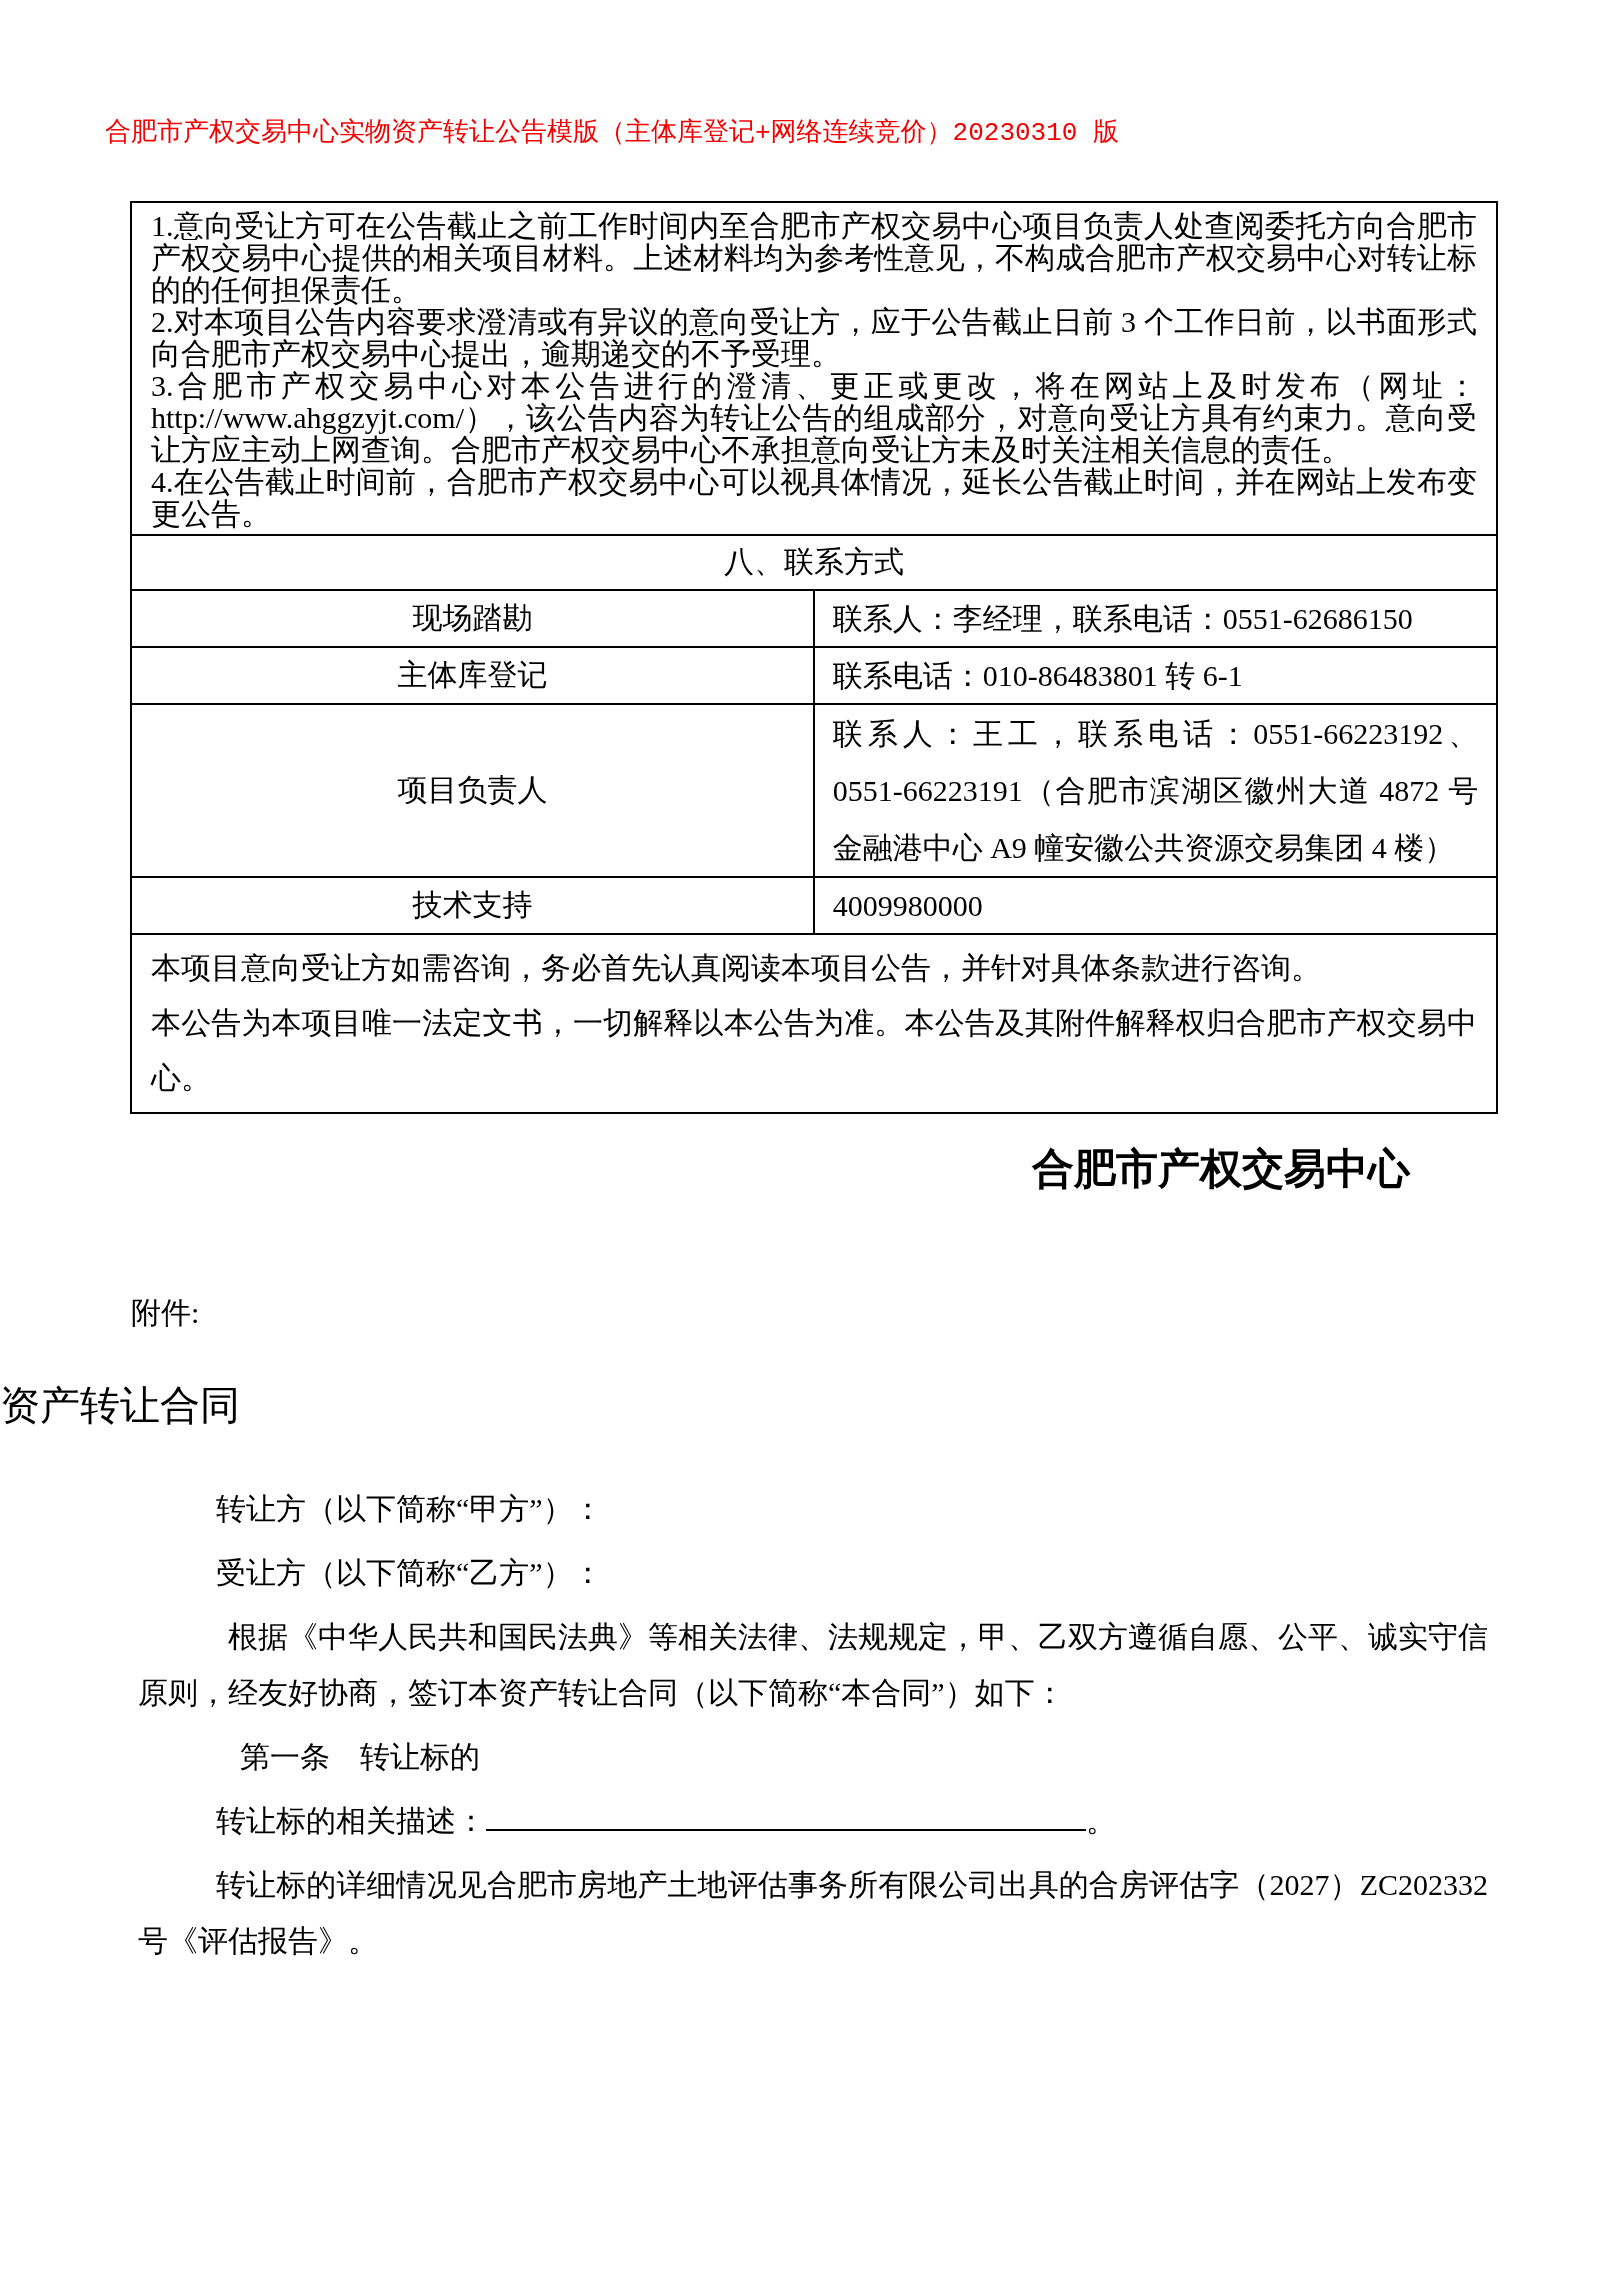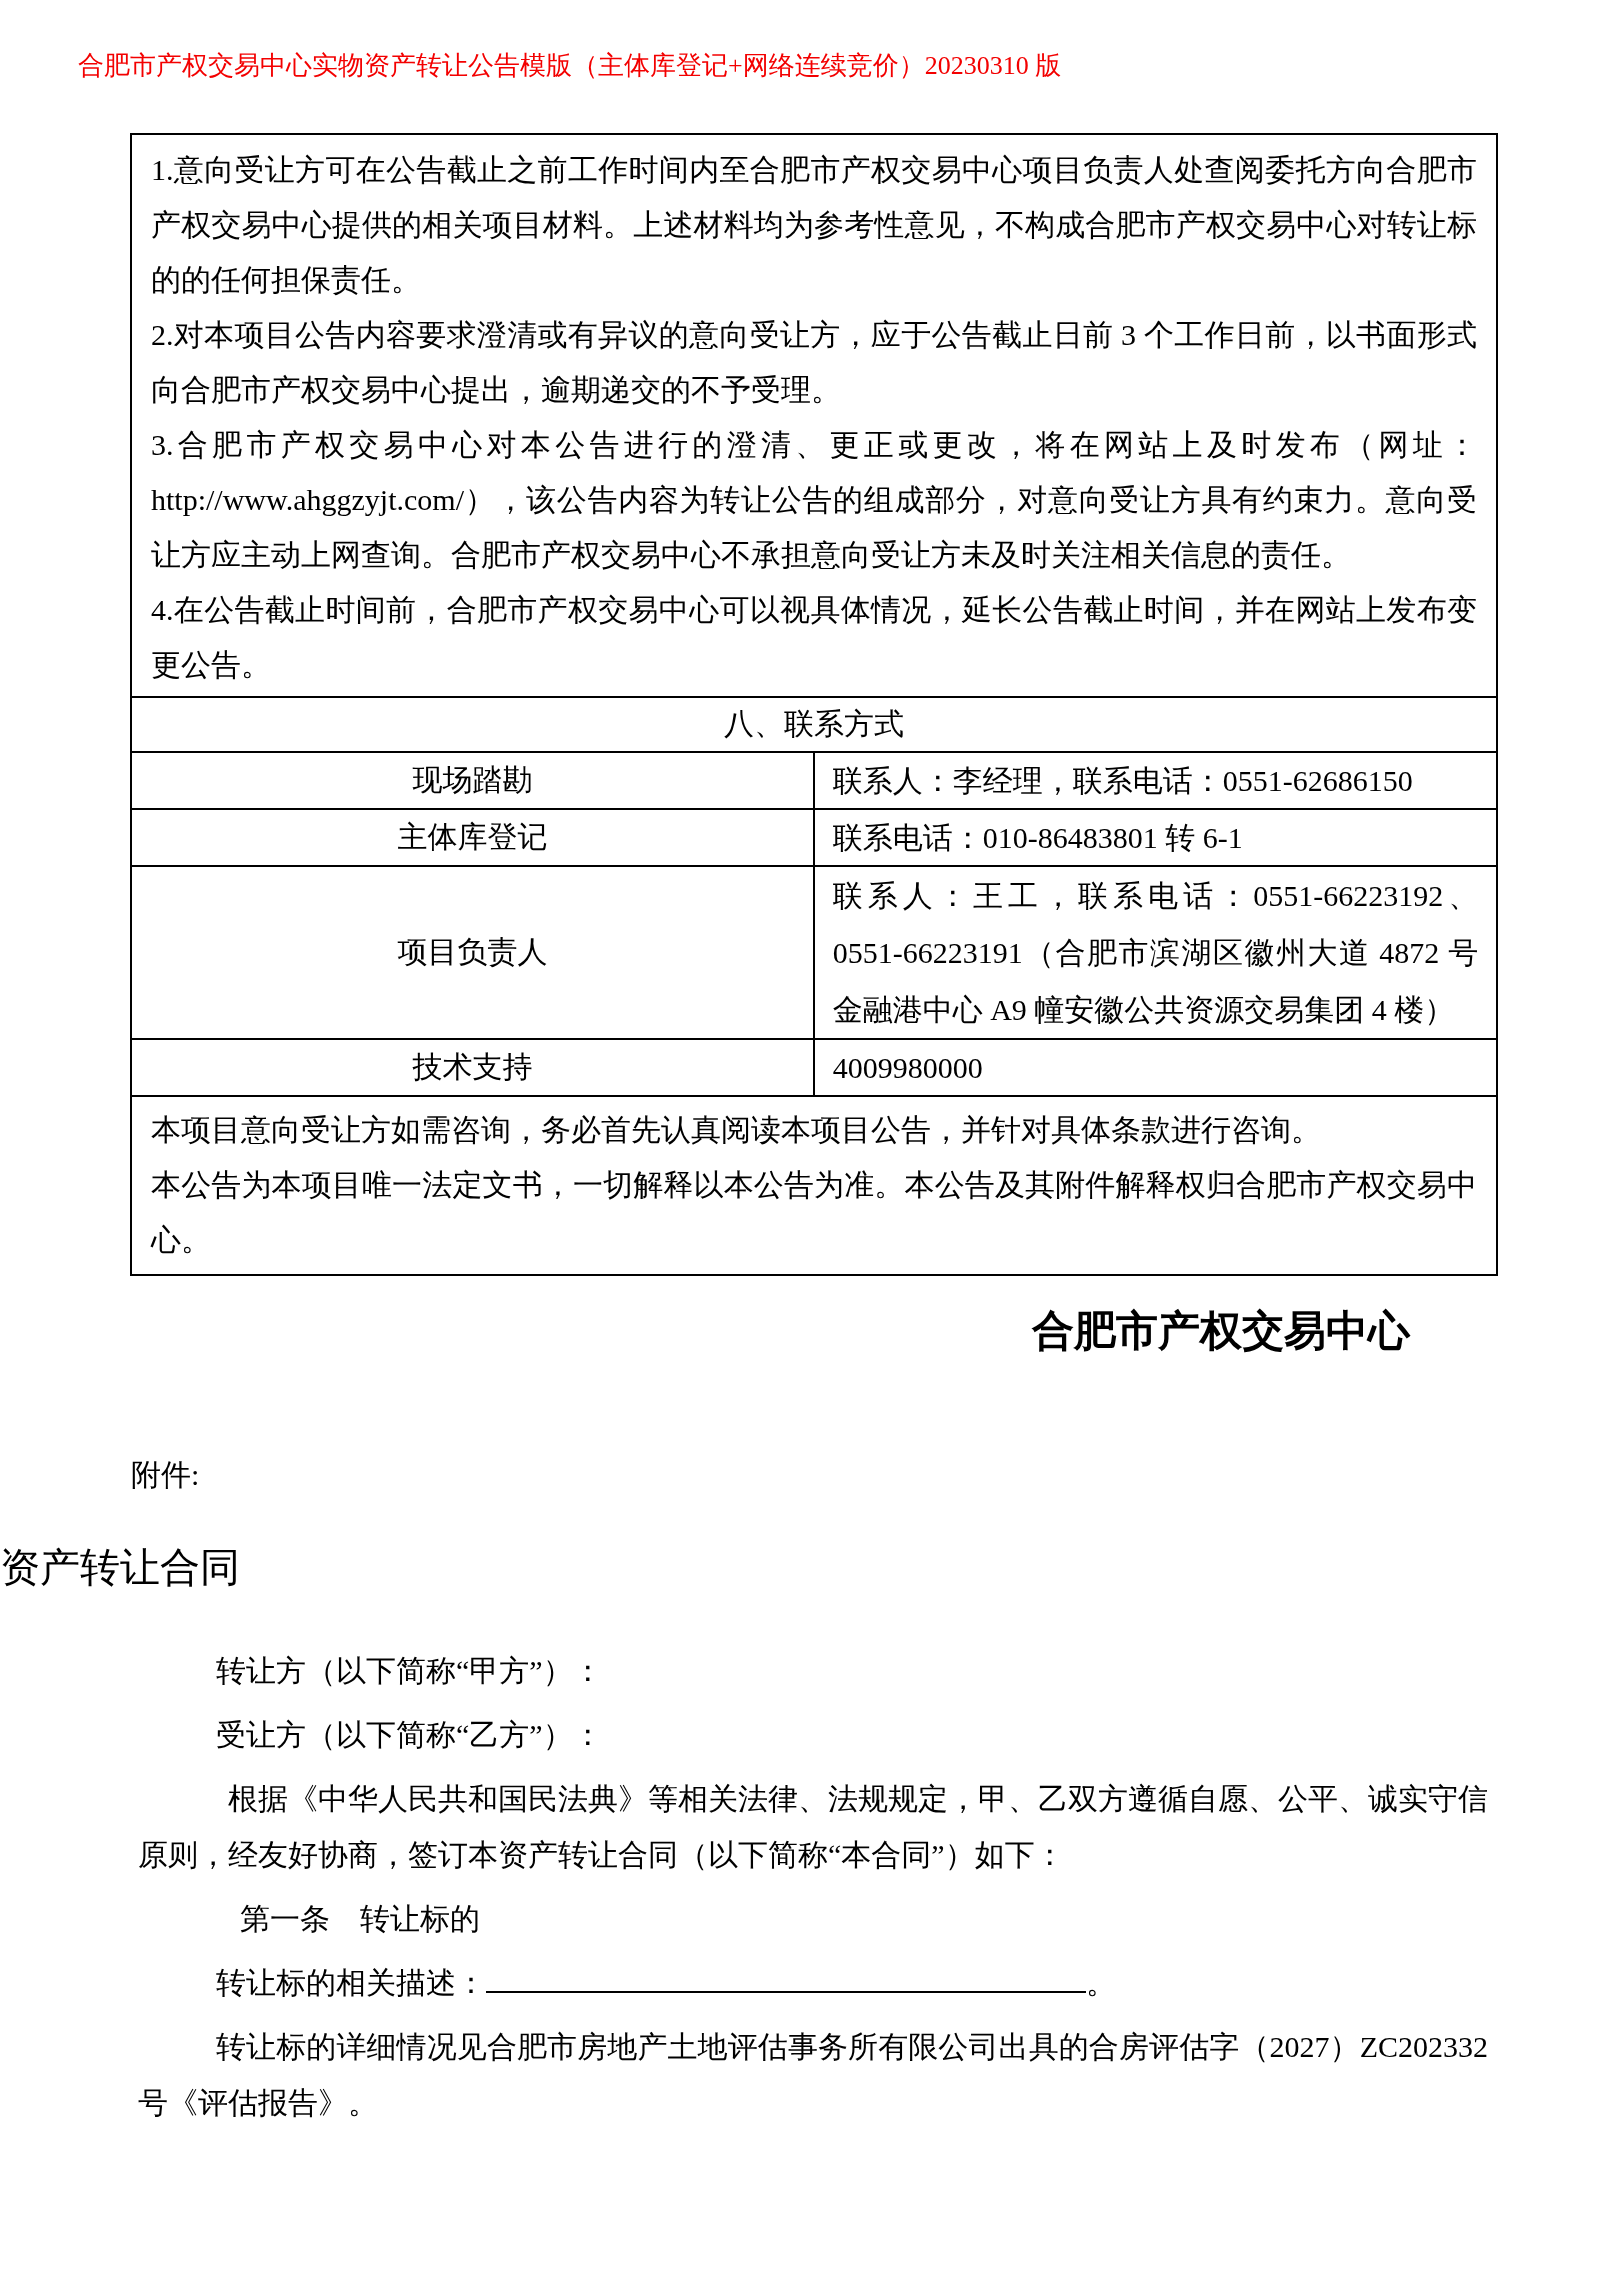--- a/index.html
+++ b/index.html
@@ -7,43 +7,44 @@
   body {
     width: 1623px;
     height: 2295px;
     background: #ffffff;
     color: #000000;
     font-family: "Liberation Serif", "DejaVu Serif", serif;
     position: relative;
     overflow: hidden;
   }
   .red-header {
-    padding-top: 50px;
-    margin-left: 78px;
+    padding-top: 118px;
+    margin-left: 105px;
     font-size: 26px;
     line-height: 31px;
     color: #f30000;
     white-space: nowrap;
+    font-family: Liberation Mono, monospace;
   }
   table.notice-box {
     margin-left: 130px;
     margin-top: 52px;
     width: 1368px;
     border-collapse: collapse;
     table-layout: fixed;
   }
   table.notice-box td {
     border: 2px solid #000000;
     font-size: 30px;
     vertical-align: middle;
   }
   .clauses-cell { padding: 6.8px 19px 4.1px 19px; }
   .clauses-cell p {
     margin: 0;
-    line-height: 55px;
+    line-height: 32px;
     text-align: justify;
   }
   .section-title-cell {
     height: 55px;
     text-align: center;
   }
   .label-cell {
     width: 209px;
     text-align: center;
     padding: 0 21px;

